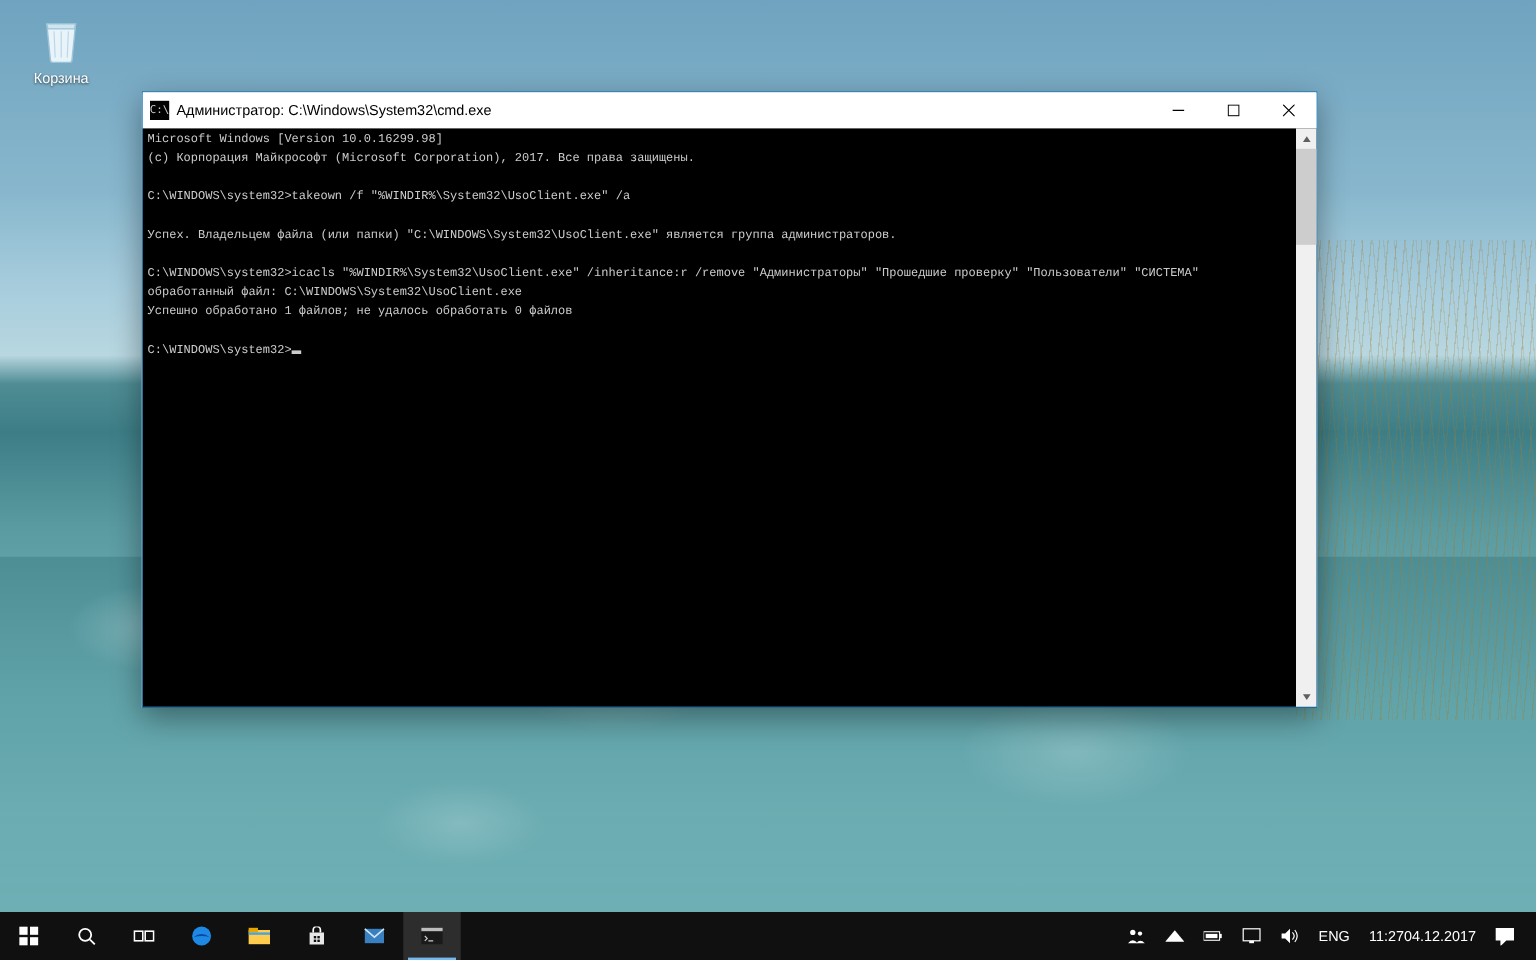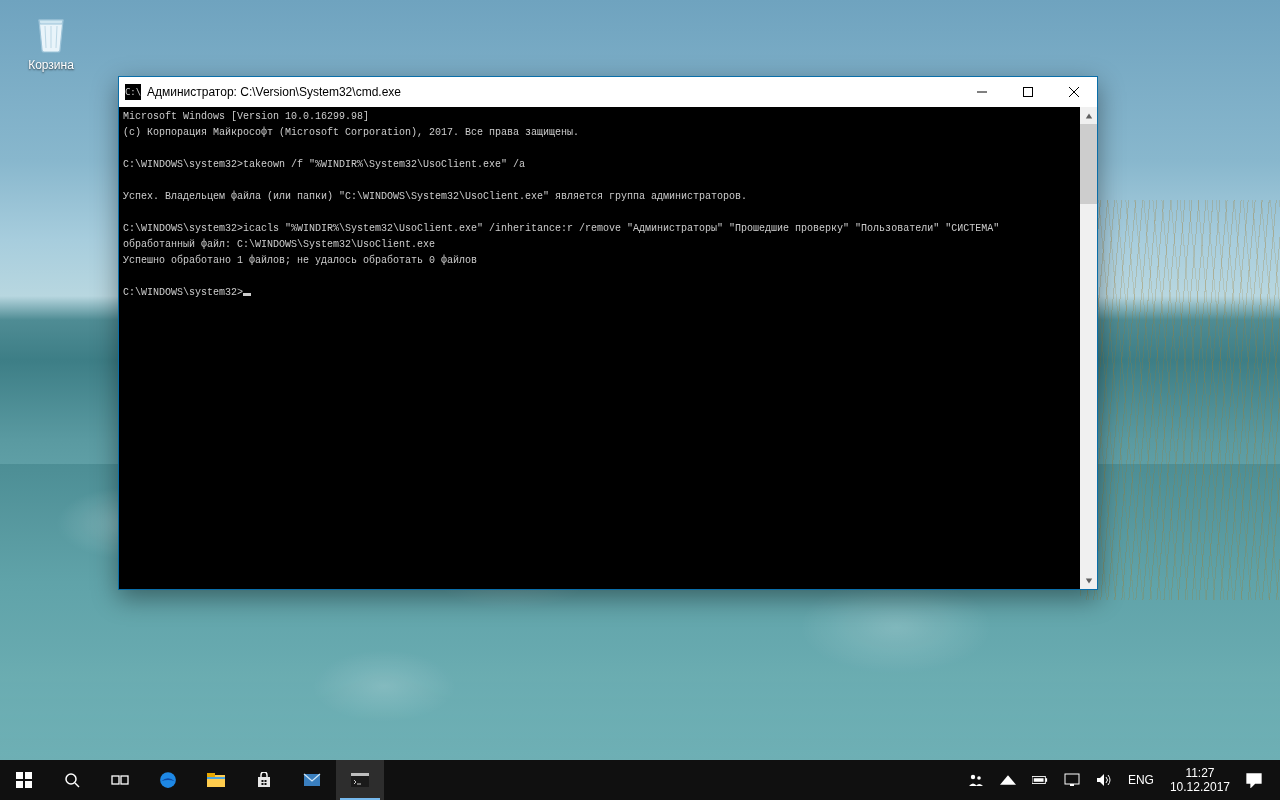--- a/index.html
+++ b/index.html
@@ -92,21 +92,21 @@
     width:48px; display:flex; align-items:center; justify-content:center; cursor:pointer;
     position:relative;
   }
   .tb-btn.active::after{
     content:""; position:absolute; bottom:0; left:4px; right:4px; height:2px; background:#76b9ed;
   }
   .tb-btn.active{ background:rgba(255,255,255,0.12);}
   .tb-spacer{ flex:1; }
   .tray{ display:flex; align-items:center; gap:0; padding-right:4px;}
   .tray .tb-btn{ width:auto; padding:0 8px; font-size:12px;}
-  .tray .clock{ display:flex; flex-direction:column; align-items:center; justify-content:center; font-size:12px; line-height:14px; padding:0 8px; cursor:pointer;}
+  .tray .clock{ display:flex; flex-direction:row; align-items:center; justify-content:center; font-size:12px; line-height:14px; padding:0 8px; cursor:pointer;}
   .tray .lang{ font-size:12px; padding:0 8px; cursor:pointer;}
   .tray svg{ width:16px; height:16px; fill:#fff;}
   .show-desk{ width:6px; border-left:1px solid #333; cursor:pointer;}
 </style>
 </head>
 <body>
 
 <div class="desktop">
   <div class="icy"></div>
   <div class="reeds"></div>
@@ -118,21 +118,21 @@
         <path d="M8 10 L32 10 L31 14 L9 14 Z" fill="#cfe6f1" stroke="#9cc3d8" stroke-width="1"></path>
         <path d="M14 16 L15 38 M20 16 L20 38 M26 16 L25 38" stroke="#bcd7e5" stroke-width="1" fill="none"></path>
       </svg>
     </div>
     <span>Корзина</span>
   </div>
 
   <div class="window">
     <div class="titlebar">
       <span class="cmd-ico">C:\</span>
-      <span>Администратор: C:\Version\System32\cmd.exe</span>
+      <span>Администратор: C:\Windows\System32\cmd.exe</span>
       <div class="winbtns">
         <div class="winbtn">
           <svg viewBox="0 0 10 10">
               <path d="M0 5 H10"></path>
             </svg>
         </div>
         <div class="winbtn">
           <svg viewBox="0 0 10 10">
               <rect x="0.5" y="0.5" width="9" height="9"></rect>
             </svg>
@@ -264,21 +264,21 @@
       <div class="tb-btn">
         <svg viewBox="0 0 16 14" fill="#fff">
             <path d="M1 5 H4 L8 1 V13 L4 9 H1 Z"></path>
             <path d="M10 4 Q13 7 10 10" fill="none" stroke="#fff"></path>
             <path d="M12 2 Q16 7 12 12" fill="none" stroke="#fff"></path>
           </svg>
       </div>
       <div class="tb-btn lang">ENG</div>
       <div class="clock tb-btn">
         <span>11:27</span>
-        <span>10.12.2017</span>
+        <span>04.12.2017</span>
       </div>
       <div class="tb-btn">
         <svg viewBox="0 0 16 14" fill="none" stroke="#fff" stroke-width="1.3">
             <path d="M1 1 H15 V10 H9 L5 14 V10 H1 Z"></path>
           </svg>
       </div>
       <div class="show-desk"></div>
     </div>
   </div>
 </div>

